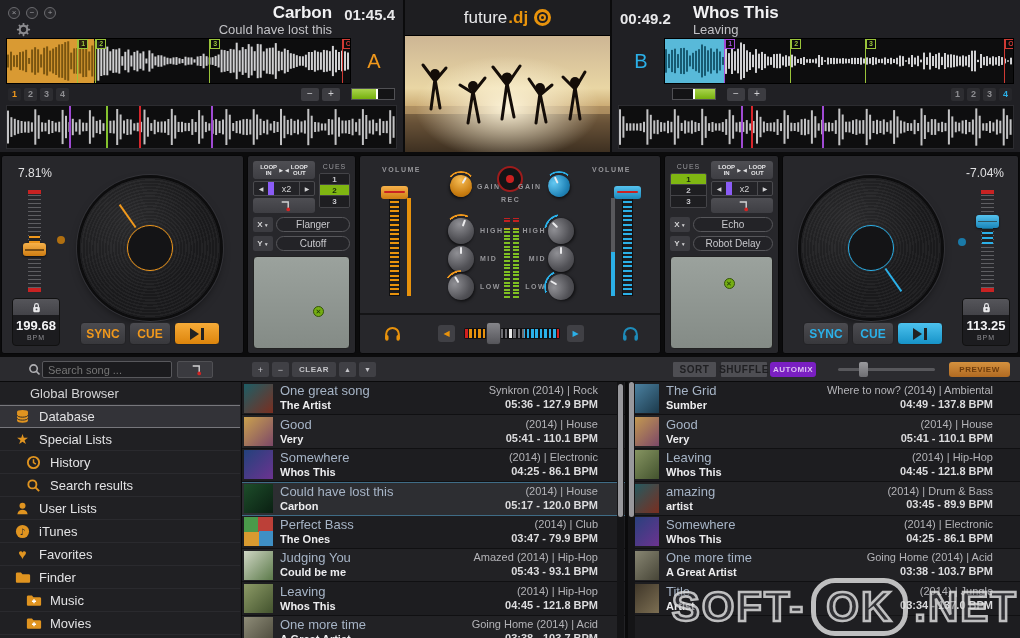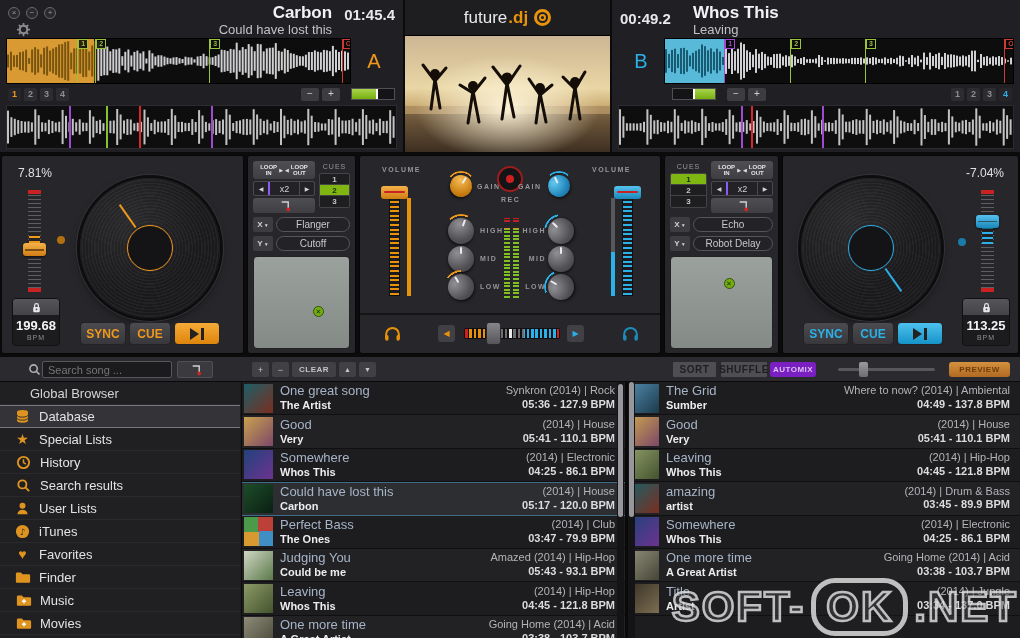--- a/index.html
+++ b/index.html
@@ -89,21 +89,21 @@
   .fx { padding:5px 5px 4px 5px; display:flex; flex-direction:column; }
   .fx-grid { display:flex; gap:4px; }
   .fx-col-loop { width:62px; display:flex; flex-direction:column; gap:2px; }
   .fx-col-cues { flex:1; display:flex; flex-direction:column; }
   .loop-combo { height:18px; background:linear-gradient(#4e4e53,#3e3e43); border-radius:3px; display:flex; align-items:center; justify-content:center; gap:2px; }
   .loop-combo span.lbl { font-size:6px; font-weight:bold; color:#e4e4e6; line-height:1; text-align:center; white-space:pre-line; }
   .loop-combo .tri { font-size:5px; color:#e4e4e6; }
   .mult-row { height:15px; display:flex; border:1px solid #4a4a4e; border-radius:2px; background:#232327; }
   .mult-row .cell { display:flex; align-items:center; justify-content:center; color:#d2d2d4; font-size:8px; }
   .mult-row .arr { width:14px; font-size:6px; }
-  .mult-row .val { flex:1; border-left:2px solid #8b5cf6; border-right:1px solid #4a4a4e; font-size:9px; }
+  .mult-row .val { flex:1; border-left:6px solid #8b5cf6; border-right:1px solid #4a4a4e; font-size:9px; }
   .loop-rec { height:15px; background:linear-gradient(#4e4e53,#3e3e43); border-radius:3px; display:flex; align-items:center; justify-content:center; }
   .cues-label { font-size:7px; letter-spacing:1px; color:#98989c; text-align:center; height:12px; line-height:12px; }
   .cue-stack { display:flex; flex-direction:column; border:1px solid #444448; border-radius:2px; overflow:hidden; }
   .cue-stack .cue { height:11px; background:#1e1e21; color:#c8c8cc; font-size:8px; font-weight:bold; text-align:center; line-height:11px; border-bottom:1px solid #444448; }
   .cue-stack .cue:last-child { border-bottom:none; }
   .cue-stack .cue.active { background:#7fb612; color:#16280a; }
   .xy-row { height:15px; display:flex; gap:3px; margin-top:4px; }
   .xy-btn { width:20px; background:#3c3c41; border-radius:2px; color:#d2d2d4; font-size:8px; font-weight:bold; display:flex; align-items:center; justify-content:center; gap:1px; }
   .xy-btn .dn { font-size:5px; }
   .xy-field { flex:1; background:#232327; border:1px solid #56565a; border-radius:8px; color:#c8c8cc; font-size:10px; display:flex; align-items:center; justify-content:center; }
@@ -141,30 +141,30 @@
   #search-rec { position:absolute; left:177px; top:4px; width:36px; height:17px; background:#3a3a3f; border:1px solid #505054; border-radius:2px; display:flex; align-items:center; justify-content:center; }
   .mini-btn { position:absolute; top:5px; height:15px; background:#404045; border-radius:2px; color:#c4c4c8; font-size:9px; display:flex; align-items:center; justify-content:center; }
   #sort-btn,#shuffle-btn { background:#4e4e53; color:#1f1f22; font-weight:bold; font-size:10px; letter-spacing:.5px; border-radius:1px; }
   #automix-btn { background:#7a1fc2; color:#ddc0f2; font-weight:bold; font-size:8px; letter-spacing:.5px; border-radius:3px; }
   #preview-btn { background:linear-gradient(#d4913e,#b06a22); color:#6e3c0c; font-weight:bold; font-size:8px; letter-spacing:.5px; border-radius:3px; }
   #tb-slider { position:absolute; left:838px; top:11px; width:97px; height:3px; background:#58585c; border-radius:2px; }
   #tb-slider .thumb { position:absolute; top:-6px; width:9px; height:15px; background:linear-gradient(#9a9a9e,#6e6e72); border-radius:2px; }
 
   #sidebar { position:absolute; left:0; top:25px; width:240px; height:256px; background:#202023; }
   .side-item { height:23px; display:flex; align-items:center; gap:8px; border-bottom:1px solid #2a2a2e; padding-left:14px; font-size:13px; color:#e2e2e4; }
-  .side-item.indent { padding-left:15px; }
+  .side-item.indent { padding-left:25px; }
   .side-item.header { padding-left:30px; color:#d4d4d6; }
   .side-item.selected { background:#333338; border-top:1px solid #77777c; border-bottom:1px solid #77777c; }
   .side-ic { width:17px; display:flex; justify-content:center; align-items:center; color:#e09420; font-size:14px; line-height:1; }
 
   .tracklist { position:absolute; top:25px; height:256px; background:#1d1d20; overflow:hidden; }
   #list-left { left:241px; width:384px; border-left:1px solid #0a0a0b; }
   #list-right { left:628px; width:392px; }
   #list-gap { position:absolute; left:625px; top:25px; width:3px; height:256px; background:#0a0a0b; }
-  .track-row { height:33.4px; display:flex; align-items:center; border-bottom:1px solid #101012; padding-right:10px; background:#1d1d20; }
+  .track-row { height:33.4px; display:flex; align-items:center; border-bottom:1px solid #101012; padding-right:27px; background:#1d1d20; }
   .track-row:nth-child(even) { background:#222225; }
   .track-row.selected { background:#2d2e32; border-top:1px solid #3f6c86; border-bottom:1px solid #3f6c86; }
   .t-art { width:29px; height:29px; margin:0 7px 0 2px; flex:none; }
   .t-main { flex:1; min-width:0; line-height:1.15; }
   .t-title { font-size:13px; color:#a6b4c6; white-space:nowrap; }
   .t-artist { font-size:11px; font-weight:bold; color:#ececee; white-space:nowrap; }
   .t-side { text-align:right; line-height:1.25; white-space:nowrap; }
   .t-info { font-size:11px; color:#b4b4b8; }
   .t-detail { font-size:11px; font-weight:bold; color:#dcdcde; }
   .scrollbar { position:absolute; top:0; width:7px; background:#141416; }

